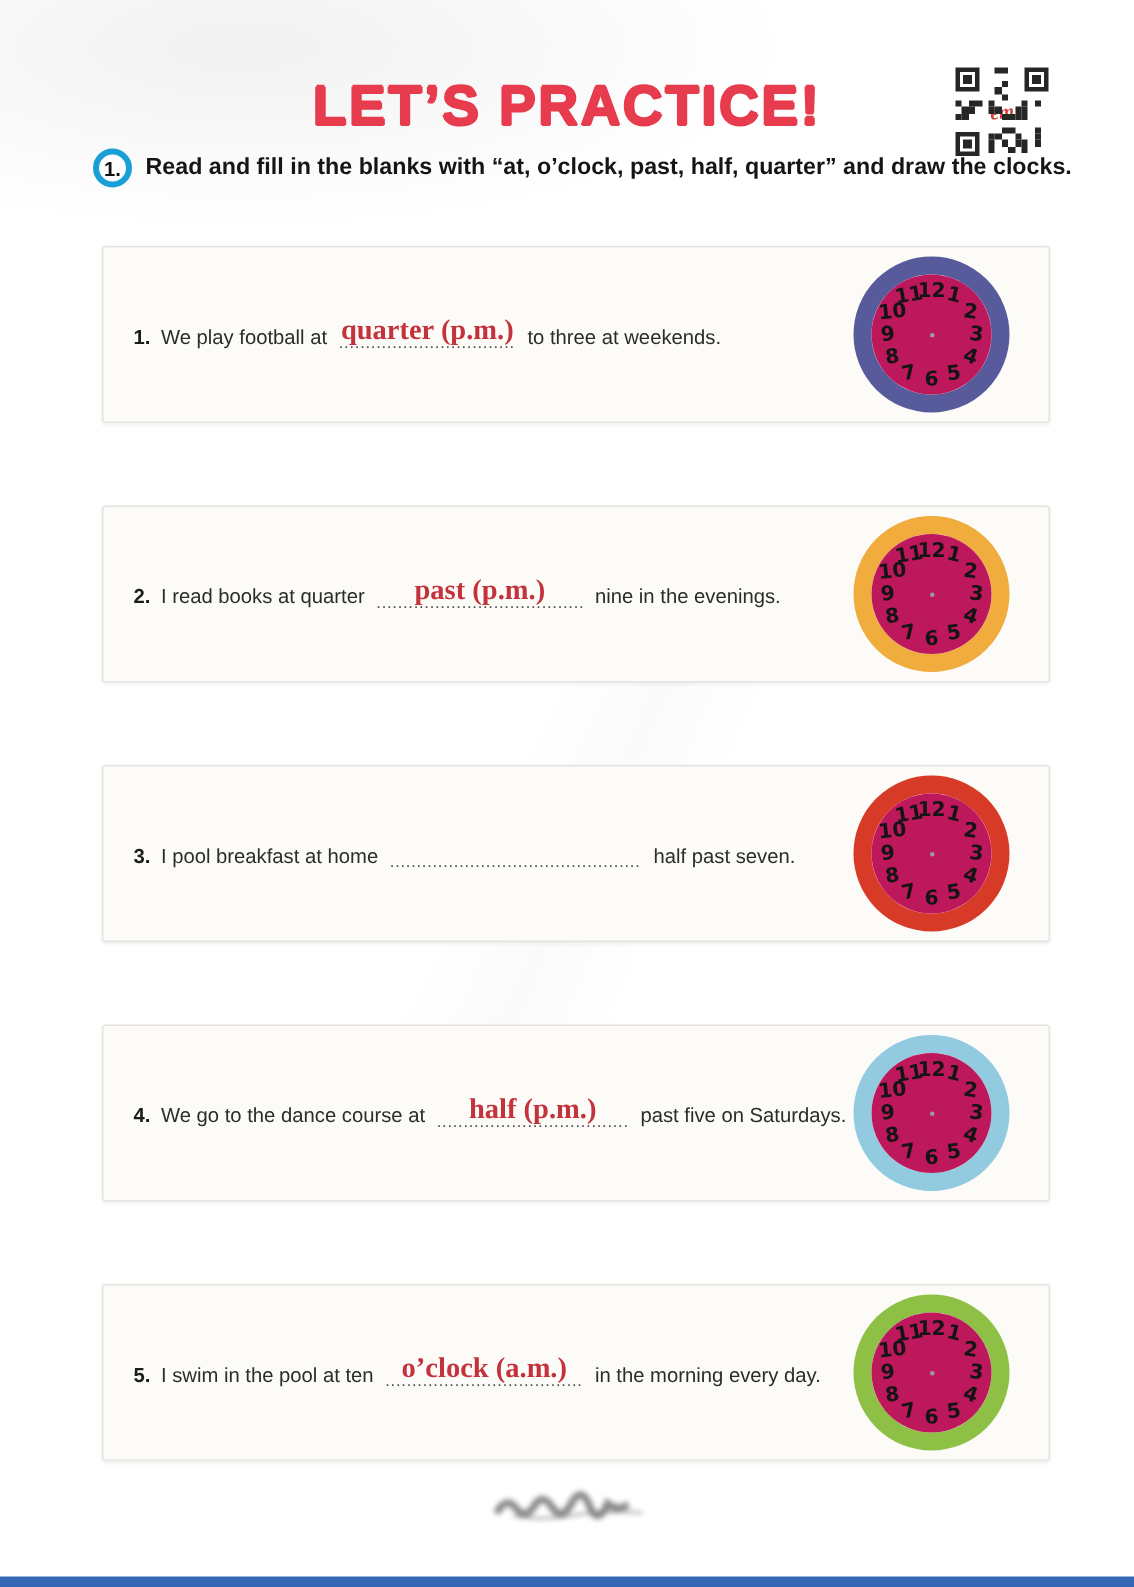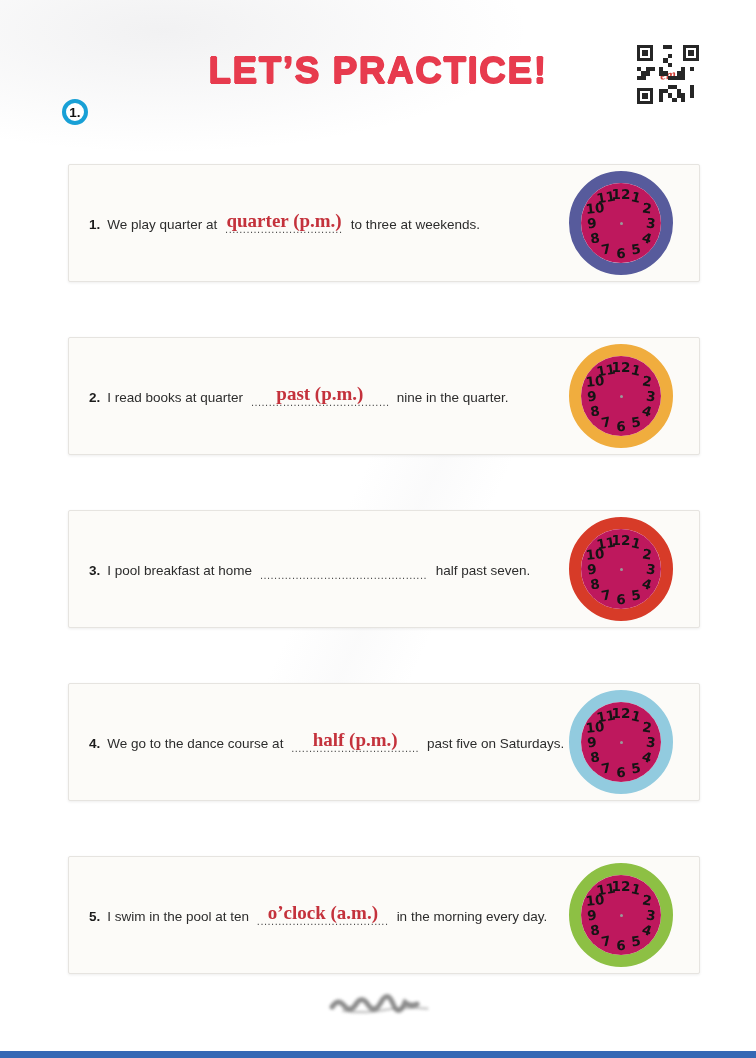--- a/index.html
+++ b/index.html
@@ -131,25 +131,26 @@
     <div class="mod" style="left: 39.6px; top: 48.4px; width: 4.4px; height: 4.4px;"></div>
     <div class="mod" style="left: 44px; top: 48.4px; width: 4.4px; height: 4.4px;"></div>
     <div class="mod" style="left: 52.8px; top: 48.4px; width: 4.4px; height: 4.4px;"></div>
     <div class="mod" style="left: 22px; top: 52.8px; width: 4.4px; height: 4.4px;"></div>
     <div class="mod" style="left: 35.2px; top: 52.8px; width: 4.4px; height: 4.4px;"></div>
     <div class="mod" style="left: 44px; top: 52.8px; width: 4.4px; height: 4.4px;"></div>
   </div>
 
 <div class="instruction">
   <div class="badge" style="border-color: rgb(24, 160, 214);">1.</div>
+  <div class="instruction-text">Read and fill in the blanks with “at, o’clock, past, half, quarter” and draw the clocks.</div>
 </div>
 
 <div class="card" style="top:164px">
   <div class="sentence">
-    <span class="num">1.</span><span>We play quarter at</span>
+    <span class="num">1.</span><span>We play football at</span>
     <span class="blank" style="width:118px">
       <span class="dots">....................................................................................................</span>
       <span class="ans" style="color: rgb(196, 50, 60);">quarter (p.m.)</span>
     </span>
     <span>to three at weekends.</span>
   </div>
   <div class="clock" style="border-color: rgb(87, 91, 156);">
     <div class="clock-face">
         <span class="clock-num" style="left: 40px; top: 10.5px; transform: translate(-50%, -50%) rotate(0deg);">12</span>
         <span class="clock-num" style="left: 54.75px; top: 14.4523px; transform: translate(-50%, -50%) rotate(14deg);">1</span>
@@ -168,21 +169,21 @@
   </div>
 </div>
 
 <div class="card" style="top:337px">
   <div class="sentence">
     <span class="num">2.</span><span>I read books at quarter</span>
     <span class="blank" style="width:138px">
       <span class="dots">....................................................................................................</span>
       <span class="ans" style="color: rgb(196, 50, 60);">past (p.m.)</span>
     </span>
-    <span>nine in the quarter.</span>
+    <span>nine in the evenings.</span>
   </div>
   <div class="clock" style="border-color: rgb(240, 173, 62);">
     <div class="clock-face">
         <span class="clock-num" style="left: 40px; top: 10.5px; transform: translate(-50%, -50%) rotate(0deg);">12</span>
         <span class="clock-num" style="left: 54.75px; top: 14.4523px; transform: translate(-50%, -50%) rotate(14deg);">1</span>
         <span class="clock-num" style="left: 65.5477px; top: 25.25px; transform: translate(-50%, -50%) rotate(8deg);">2</span>
         <span class="clock-num" style="left: 69.5px; top: 40px; transform: translate(-50%, -50%) rotate(6deg);">3</span>
         <span class="clock-num" style="left: 65.5477px; top: 54.75px; transform: translate(-50%, -50%) rotate(18deg);">4</span>
         <span class="clock-num" style="left: 54.75px; top: 65.5477px; transform: translate(-50%, -50%) rotate(-8deg);">5</span>
         <span class="clock-num" style="left: 40px; top: 69.5px; transform: translate(-50%, -50%) rotate(-2deg);">6</span>

